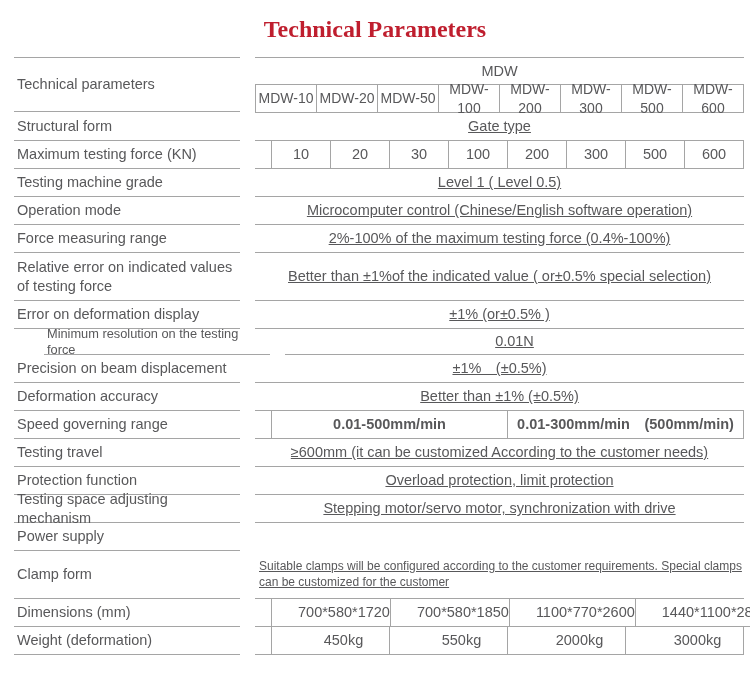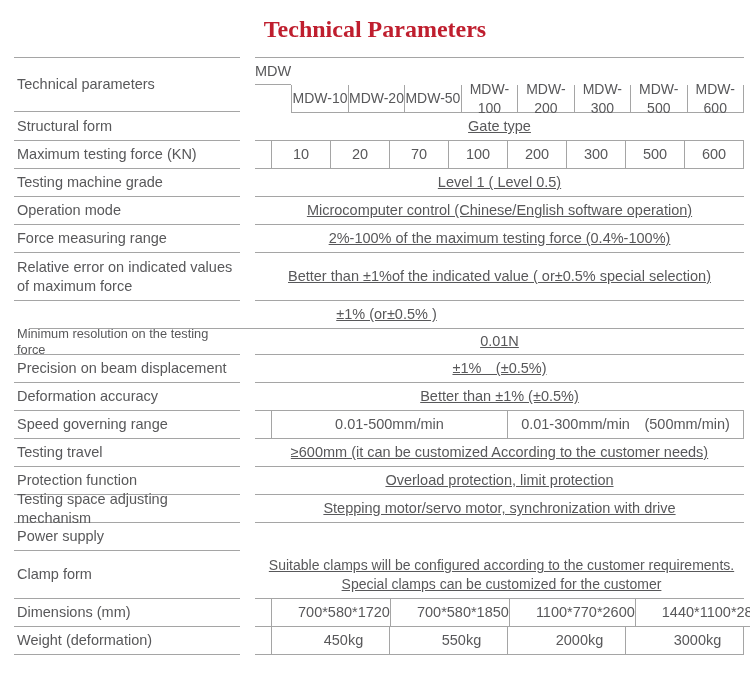--- a/index.html
+++ b/index.html
@@ -38,35 +38,35 @@
     flex:1;margin-left:15px;
     display:flex;align-items:stretch;
     border-bottom:1px solid var(--line);
     font-size:14.5px;
   }
   .row.top .lbl,.row.top .vals{border-top:1px solid var(--line);}
   .cell{
     display:flex;align-items:center;justify-content:center;
     text-align:center;line-height:1.3;
   }
-  .s1{flex:1;} .s2{flex:2;padding-left:26px;} .s4{flex:4;} .s8{flex:8;text-decoration:underline;}
+  .s1{flex:1;} .s2{flex:2;padding-left:26px;} .s4{flex:4;font-weight:bold;} .s8{flex:8;text-decoration:underline;}
   .vals.split .cell{border-right:1px solid var(--line);}
   .vals.split .cell:first-child{border-left:1px solid var(--line);margin-left:16px;} .h28{height:28px;} .h26{height:26px;}
   .h48{height:48px;} .h55{height:55px;}
-  .lbl.tight{font-size:12.8px;}
+  .lbl.tight{font-size:12.8px;margin-left:30px;}
   
-  .vals.header-stack{flex-direction:row;border-bottom:none;padding:0;}
+  .vals.header-stack{flex-direction:column;border-bottom:none;padding:0;}
   .group-row{
     height:27px;display:flex;align-items:center;justify-content:center;
     border-bottom:1px solid var(--line);
   }
-  .models-row{height:28px;display:flex;border-bottom:1px solid var(--line);margin-top:27px;}
+  .models-row{height:28px;display:flex;border-bottom:1px solid var(--line);}
   .models-row .cell{border-right:1px solid var(--line);font-size:14px;}
   .models-row .cell:first-child{border-left:1px solid var(--line);}
-  .cell.left-align{justify-content:flex-start;text-align:center;padding-left:4px;font-size:14px;}
+  .cell.left-align{justify-content:flex-start;text-align:left;padding-left:4px;font-size:12px;}
 </style>
 </head>
 <body>
 
 <h1 class="page-title">Technical Parameters</h1>
 
 <div class="spec-table">
 
   <div class="row top">
     <div class="lbl h55">Technical parameters</div>
@@ -90,21 +90,21 @@
     <div class="vals h28">
       <div class="cell s8">Gate type</div>
     </div>
   </div>
 
   <div class="row">
     <div class="lbl h28">Maximum testing force (KN)</div>
     <div class="vals h28 split">
       <div class="cell s1">10</div>
       <div class="cell s1">20</div>
-      <div class="cell s1">70</div>
+      <div class="cell s1">30</div>
       <div class="cell s1">100</div>
       <div class="cell s1">200</div>
       <div class="cell s1">300</div>
       <div class="cell s1">500</div>
       <div class="cell s1">600</div>
     </div>
   </div>
 
   <div class="row">
     <div class="lbl h28">Testing machine grade</div>
@@ -121,27 +121,28 @@
   </div>
 
   <div class="row">
     <div class="lbl h28">Force measuring range</div>
     <div class="vals h28">
       <div class="cell s8">2%-100% of the maximum testing force (0.4%-100%)</div>
     </div>
   </div>
 
   <div class="row">
-    <div class="lbl h48">Relative error on indicated values of maximum force</div>
+    <div class="lbl h48">Relative error on indicated values of testing force</div>
     <div class="vals h48">
       <div class="cell s8">Better than ±1%of the indicated value ( or±0.5% special selection)</div>
     </div>
   </div>
 
   <div class="row">
+    <div class="lbl h28">Error on deformation display</div>
     <div class="vals h28">
       <div class="cell s8">±1% (or±0.5% )</div>
     </div>
   </div>
 
   <div class="row">
     <div class="lbl h26 tight">Minimum resolution on the testing force</div>
     <div class="vals h26">
       <div class="cell s8">0.01N</div>
     </div>

